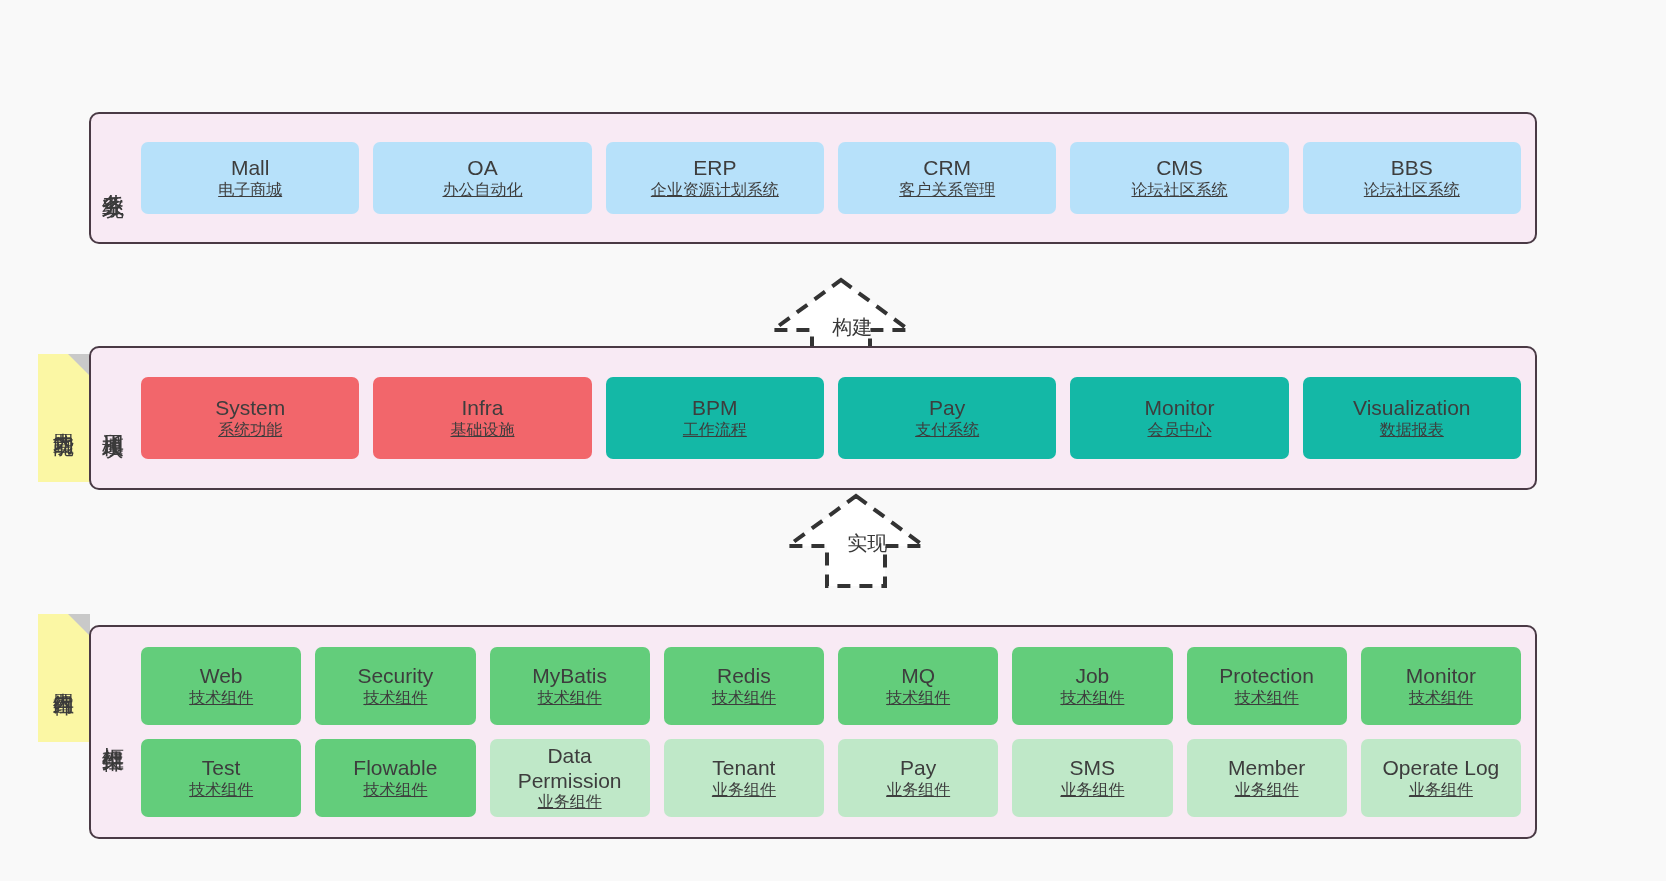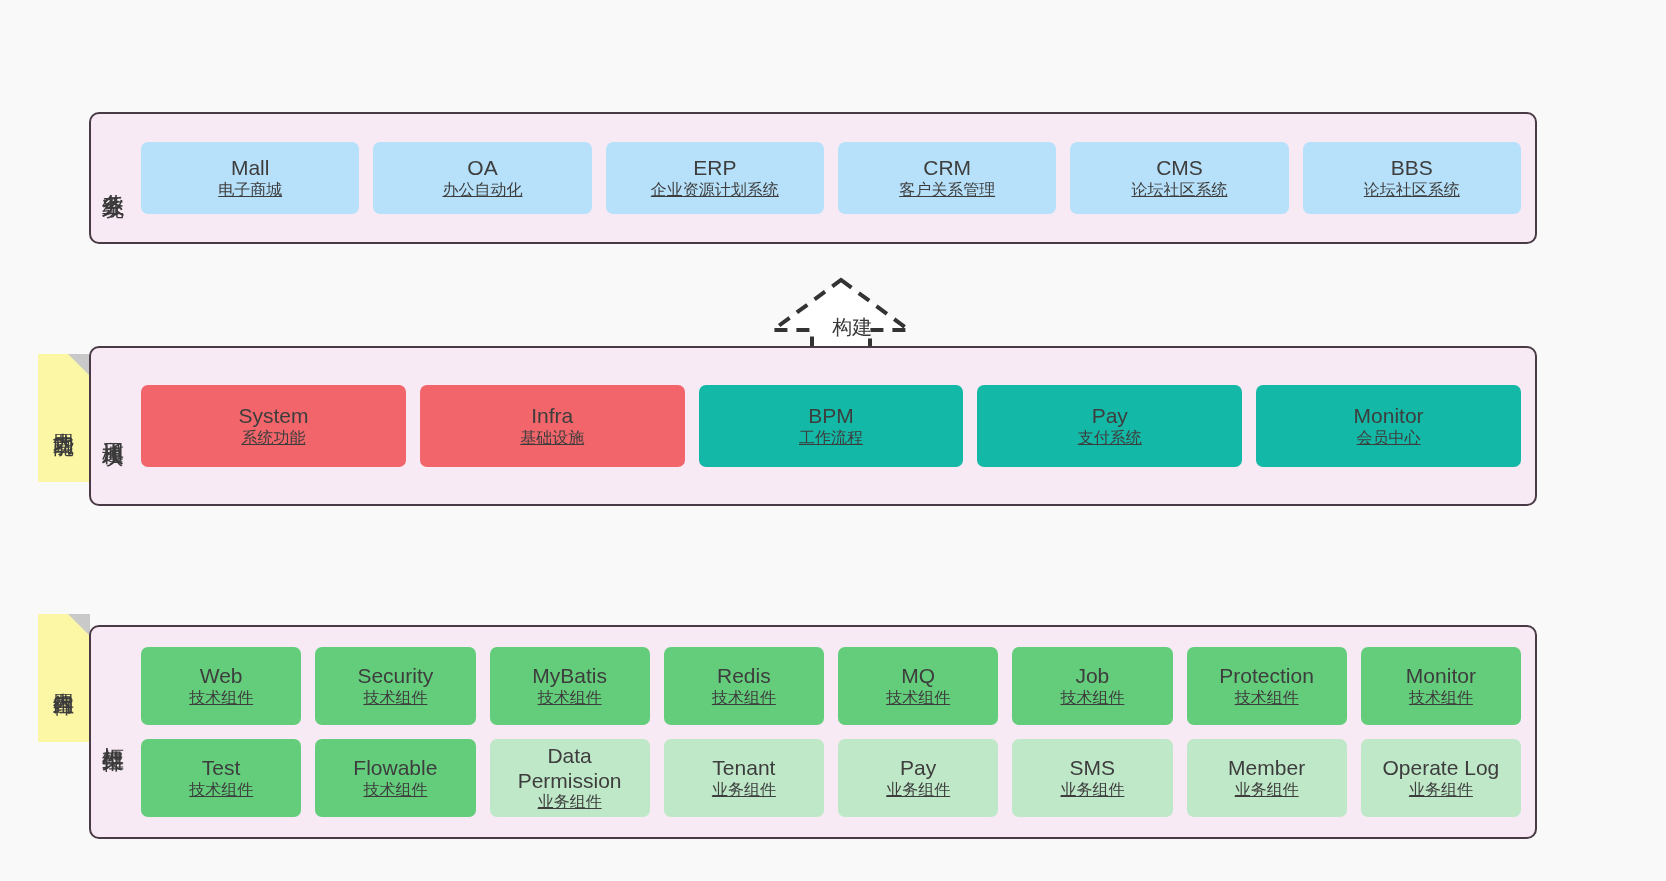--- a/index.html
+++ b/index.html
@@ -90,21 +90,21 @@
   }
 
   .box.blue       { background: #b7e1fa; }
   .box.red        { background: #f2666b; }
   .box.pink       { background: #14b8a6; }
   .box.green      { background: #63cd7b; }
   .box.lightgreen { background: #bfe8c8; }
 
   
   #layer-business { left: 89px;  top: 112px; width: 1448px; height: 132px; }
-  #layer-modules  { left: 89px;  top: 346px; width: 1448px; height: 160px; }
+  #layer-modules  { left: 89px;  top: 346px; width: 1448px; height: 144px; }
   #layer-frame    { left: 89px;  top: 577px; width: 1448px; height: 214px; margin-top: 48px; }
 
   #layer-business .box { height: 72px; }
   #layer-modules  .box { height: 82px; }
   #layer-frame    .box { height: 78px; }
 
   
   .note {
     position: absolute;
     width: 52px;
@@ -221,24 +221,34 @@
           <span class="cn">工作流程</span>
         </div>
         <div class="box pink">
           <span class="en">Pay</span>
           <span class="cn">支付系统</span>
         </div>
         <div class="box pink">
           <span class="en">Monitor</span>
           <span class="cn">会员中心</span>
         </div>
+        <div class="box pink">
+          <span class="en">Visualization</span>
+          <span class="cn">数据报表</span>
+        </div>
       </div>
     </div>
   </div>
 
+  <div class="arrow" id="arrow-implement">
+    <svg width="150" height="96" viewBox="0 0 150 96" xmlns="http://www.w3.org/2000/svg">
+      <path d="M 75 6 L 143 56 L 104 56 L 104 96 L 46 96 L 46 56 L 7 56 Z" fill="#ffffff" stroke="#333333" stroke-width="4" stroke-dasharray="13 9" stroke-linejoin="miter"></path>
+    </svg>
+    <span class="arrow-label">实现</span>
+  </div>
 
   <div class="note" id="note-components">
     <span>内置组件</span>
     <span class="fold"></span>
   </div>
 
   <div class="layer" id="layer-frame">
     <div class="layer-label">框架组件</div>
     <div class="layer-body">
 

